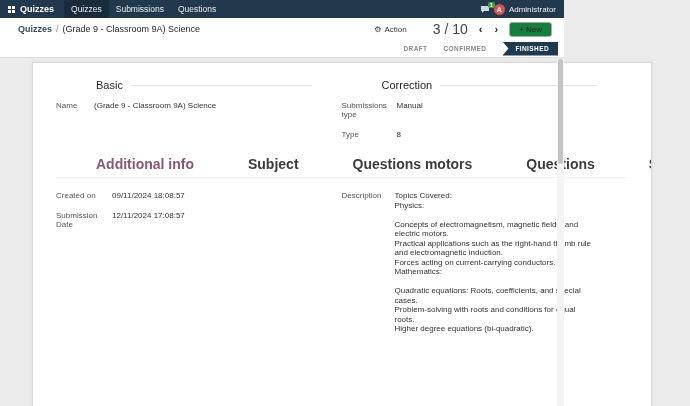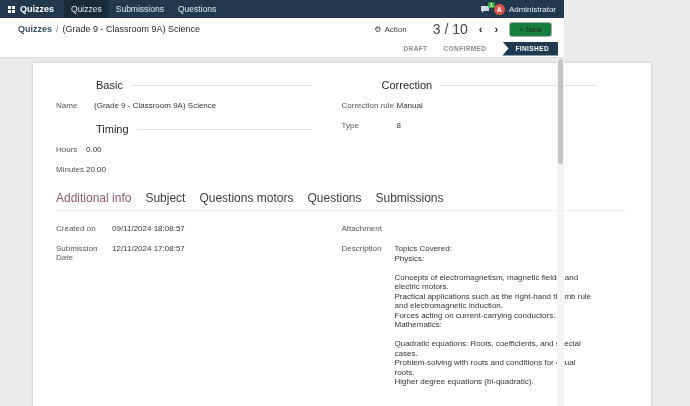--- a/index.html
+++ b/index.html
@@ -66,21 +66,21 @@
   .f-label { color:#555; flex-shrink:0; }
   .f-value { color:#333; }
   .g-basic .f-label { width:38px; }
   .g-correction .f-label { width:55px; }
   .g-timing .f-label { width:30px; }
 
   
   .notebook { margin-top:4px; }
   .tabs { display:flex; gap:14px; margin-bottom:13px; border-bottom:1px solid #f0f0f0;
     padding-bottom:5px; }
-  .tab { font-size:12px; font-weight:normal; color:#3c3c3c; cursor:pointer; white-space:nowrap; }
+  .tab { font-size:14px; font-weight:bold; color:#3c3c3c; cursor:pointer; white-space:nowrap;margin-left:40px; }
   .tab.active { color:#8a5672; }
   .nb-left .f-label { width:56px; }
   .nb-right .f-label { width:53px; }
   .desc-value { white-space:pre-line; line-height:9.5px; max-width:250px; }
 
   
   .scrollbar { position:absolute; top:0; right:0; bottom:0; width:7px; background:#f4f4f4; }
   .scroll-thumb { position:absolute; top:0; left:1px; width:5px; height:105px;
     background:#c4c4c4; border-radius:3px; cursor:pointer; }
 </style>
@@ -147,44 +147,30 @@
             <div class="group-title-row">
               <span class="group-title">Basic</span>
               <span class="rule"></span>
             </div>
             <div class="field-row">
               <span class="f-label">Name</span>
               <span class="f-value">(Grade 9 - Classroom 9A) Science</span>
             </div>
           </div>
 
-          <div class="group g-timing">
-            <div class="group-title-row">
-              <span class="group-title">Timing</span>
-              <span class="rule"></span>
-            </div>
-            <div class="field-row">
-              <span class="f-label">Hours</span>
-              <span class="f-value">0.00</span>
-            </div>
-            <div class="field-row">
-              <span class="f-label">Minutes</span>
-              <span class="f-value">20.00</span>
-            </div>
-          </div>
         </div>
 
         <div class="col">
           <div class="group g-correction">
             <div class="group-title-row">
               <span class="group-title">Correction</span>
               <span class="rule"></span>
             </div>
             <div class="field-row">
-              <span class="f-label">Correction rule</span>
+              <span class="f-label">Submissions type</span>
               <span class="f-value">Manual</span>
             </div>
             <div class="field-row">
               <span class="f-label">Type</span>
               <span class="f-value">8</span>
             </div>
           </div>
         </div>
       </div>
 
@@ -203,24 +189,20 @@
               <span class="f-label">Created on</span>
               <span class="f-value">09/11/2024 18:08:57</span>
             </div>
             <div class="field-row">
               <span class="f-label">Submission Date</span>
               <span class="f-value">12/11/2024 17:08:57</span>
             </div>
           </div>
           <div class="col nb-right">
             <div class="field-row">
-              <span class="f-label">Attachment</span>
-              <span class="f-value"></span>
-            </div>
-            <div class="field-row">
               <span class="f-label">Description</span>
               <span class="f-value desc-value">Topics Covered:
 Physics:
 
 Concepts of electromagnetism, magnetic fields, and electric motors.
 Practical applications such as the right-hand thumb rule and electromagnetic induction.
 Forces acting on current-carrying conductors.
 Mathematics:
 
 Quadratic equations: Roots, coefficients, and special cases.

